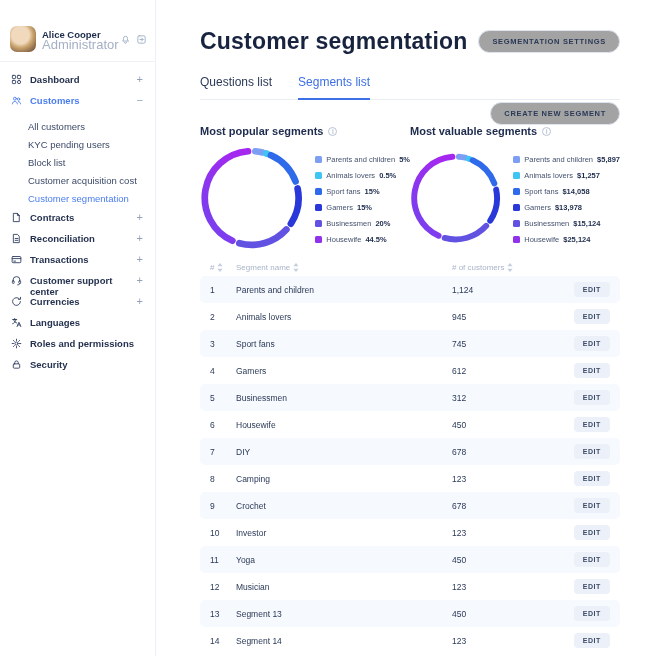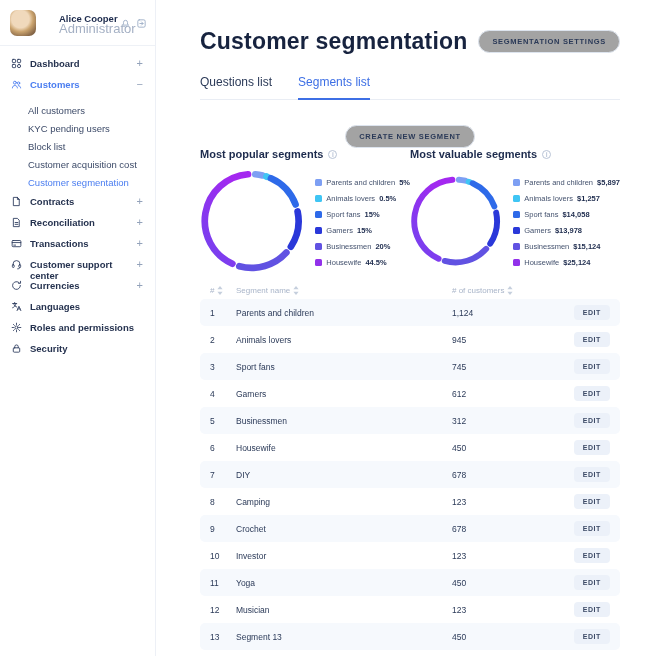--- a/index.html
+++ b/index.html
@@ -2,21 +2,21 @@
 <html><head>
 <meta charset="utf-8">
 <style>
   html,body{margin:0;padding:0;width:668px;height:656px;overflow:hidden;background:#fff;
     font-family:"Liberation Sans",sans-serif;color:#1d2b4d;}
   *{box-sizing:border-box;}
   .app{display:flex;width:668px;height:656px;}
 
   
   .sidebar{width:156px;min-width:156px;height:656px;border-right:1px solid #edf0f6;padding:8px 0 0 0;background:#fff;}
-  .profile{display:flex;align-items:center;gap:23px;padding:2px 8px 9px 10px;border-bottom:1px solid #eef1f6;}
+  .profile{display:flex;align-items:center;gap:6px;padding:2px 8px 9px 10px;border-bottom:1px solid #eef1f6;margin-top:16px;}
   .avatar{width:26px;height:26px;border-radius:7px;flex:0 0 26px;
     background:radial-gradient(circle at 40% 35%,#f0d9bc 0 38%,#caa36e 55%,#8a6a4a 80%,#6b5138);}
   .ptext{flex:1;min-width:0;}
   .pname{font-size:9.5px;font-weight:bold;color:#1d2b4d;line-height:11px;white-space:nowrap;}
   .prole{font-size:13px;color:#a4b0c4;line-height:10px;}
   .picons{display:flex;gap:5px;color:#9daec6;}
   .picons svg{display:block;}
   nav{padding:12px 0 0 0;}
   .nav-item{display:flex;align-items:flex-start;gap:8px;height:21px;padding:0 12px 0 11px;
     font-size:9.5px;font-weight:bold;color:#25324f;cursor:pointer;}
@@ -30,21 +30,21 @@
   
   main{flex:1;padding:28px 48px 0 44px;min-width:0;}
   .hrow{display:flex;justify-content:space-between;align-items:center;}
   h1{margin:0;font-size:23px;font-weight:bold;letter-spacing:.2px;color:#17233f;}
   .pill{background:#a3a3a3;border:1px solid #dde4ee;border-radius:14px;padding:6px 13px;
     font-family:"Liberation Sans",sans-serif;font-size:7.5px;font-weight:bold;letter-spacing:.7px;
     text-transform:uppercase;color:#2b3a58;cursor:pointer;white-space:nowrap;}
   .tabs{display:flex;gap:26px;margin-top:20px;border-bottom:1px solid #e9edf4;}
   .tab{font-size:12px;padding-bottom:9px;color:#2b3a58;cursor:pointer;}
   .tab.active{color:#3d6fe5;border-bottom:2px solid #3d6fe5;margin-bottom:-1px;}
-  .create-row{display:flex;justify-content:center;margin-top:25px;}
+  .create-row{display:flex;justify-content:flex-end;margin-top:2px;}
 
   
   .charts{display:flex;}
   .chart{flex:1;min-width:0;}
   .ctitle{display:flex;align-items:center;gap:5px;font-size:11px;font-weight:bold;color:#1d2b4d;}
   .info{width:9px;height:9px;border:1px solid #b9c4d6;border-radius:50%;color:#b9c4d6;
     font-size:6.5px;line-height:8px;text-align:center;font-style:normal;cursor:pointer;}
   .cbody{display:flex;gap:12px;margin-top:9px;align-items:flex-start;}
   .legend{padding-top:5px;}
   .leg{display:flex;align-items:center;gap:4px;height:16px;white-space:nowrap;}

